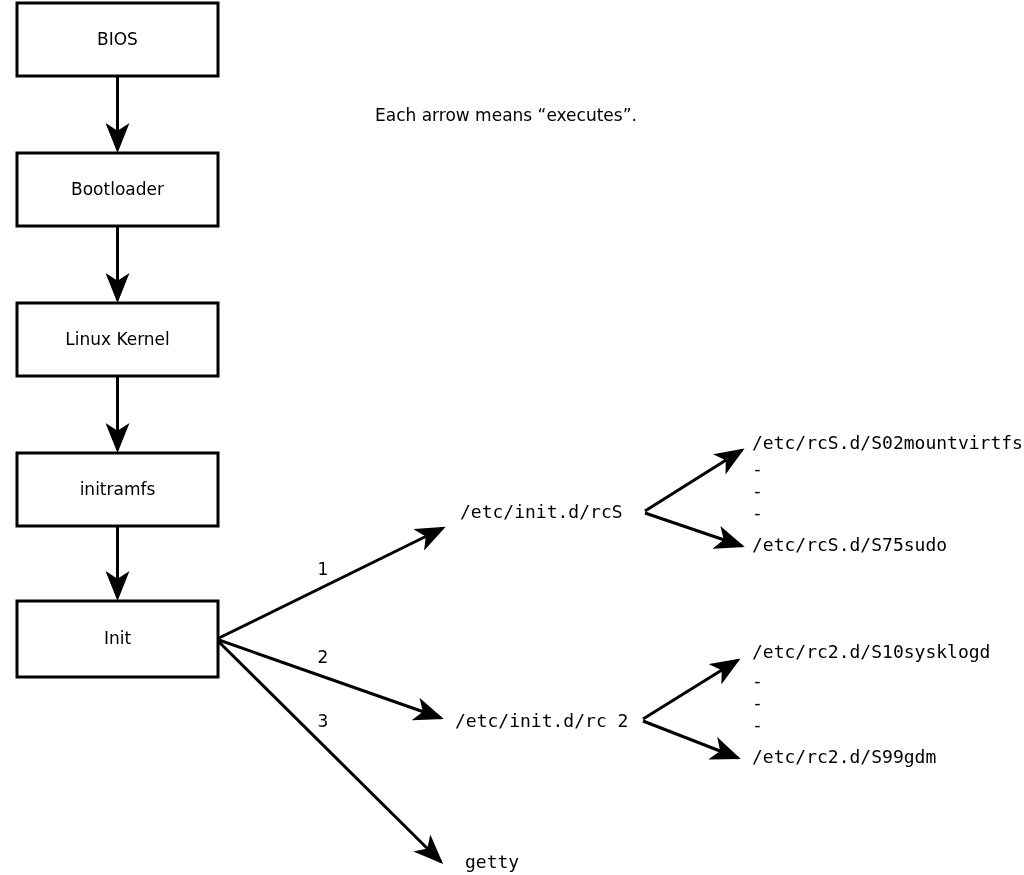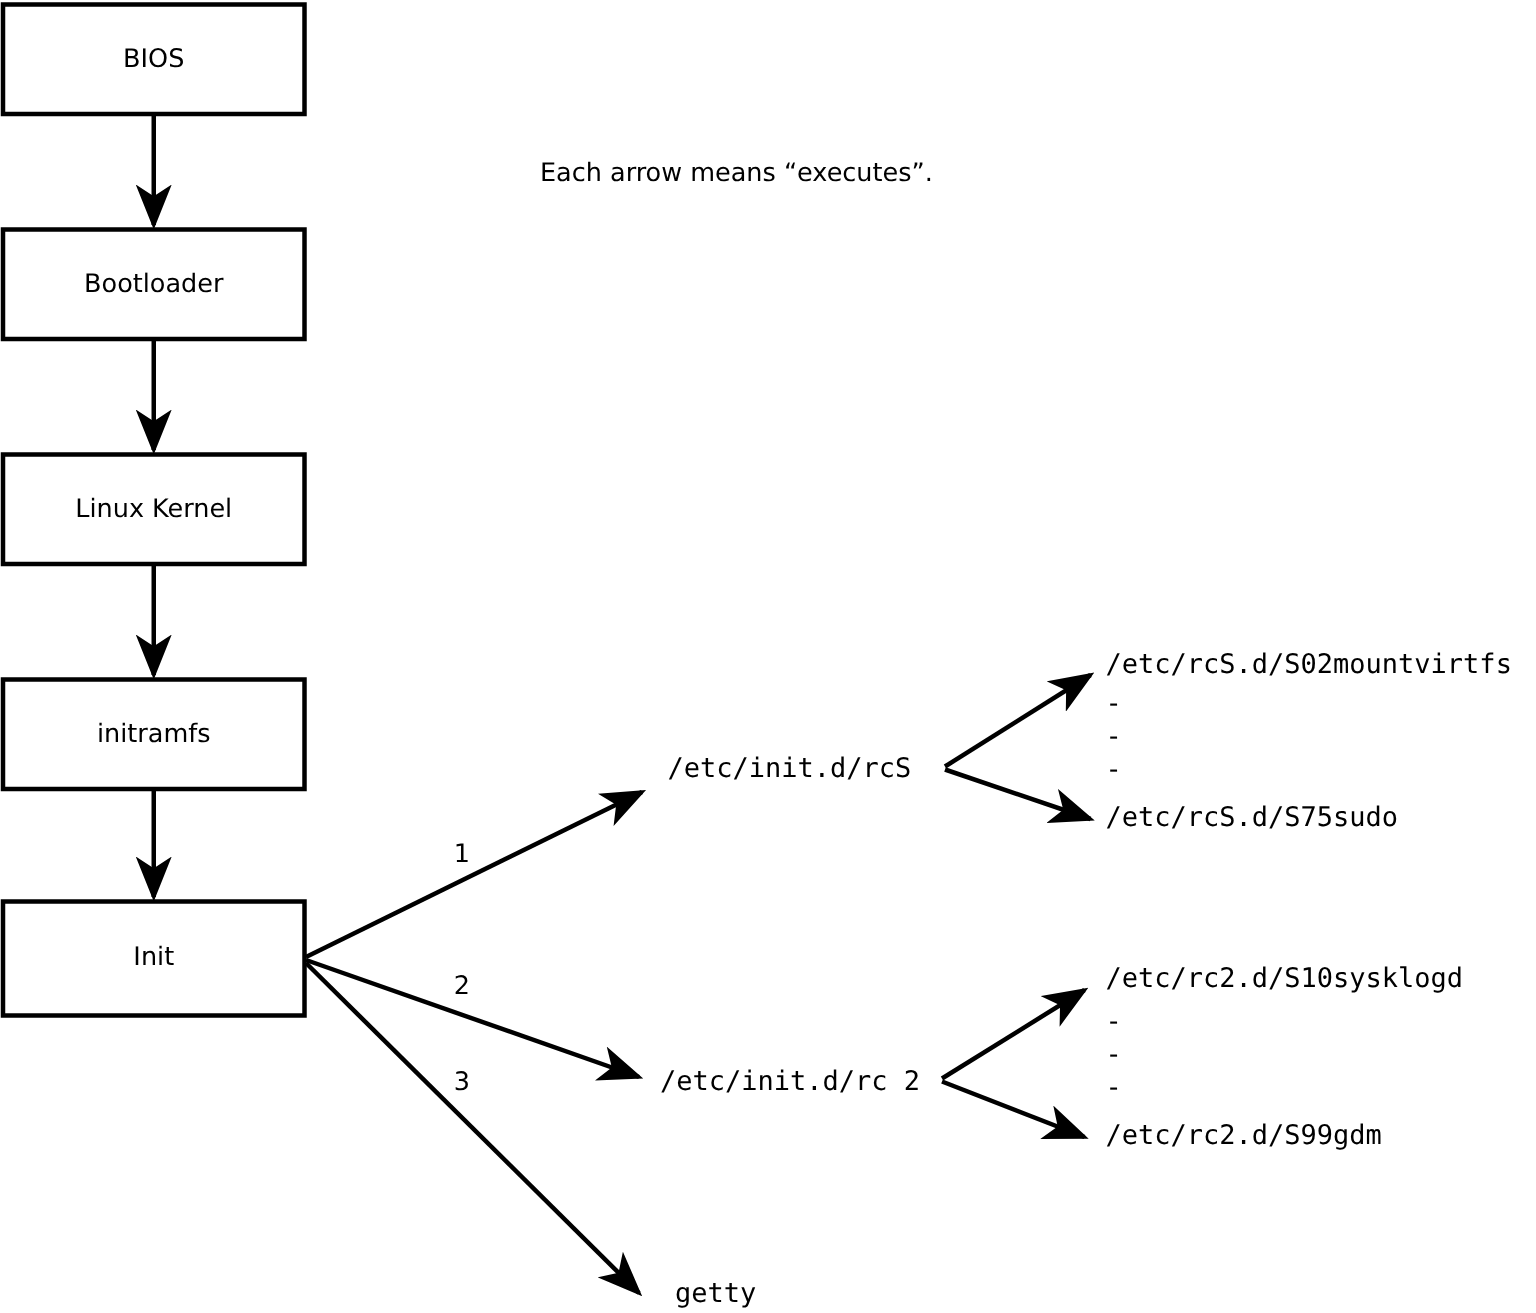--- a/index.html
+++ b/index.html
@@ -12,20 +12,21 @@
     width: 1024px;
     height: 875px;
     overflow: hidden;
     font-family: "DejaVu Sans", sans-serif;
   }
   #diagram-root {
     position: relative;
     width: 928px;
     height: 875px;
     background: #ffffff;
+    margin-left: 15px;
   }
   svg#boot-diagram {
     display: block;
     width: 1024px;
     height: 875px;
   }
   .box-rect {
     fill: #ffffff;
     stroke: #000000;
     stroke-width: 3;

